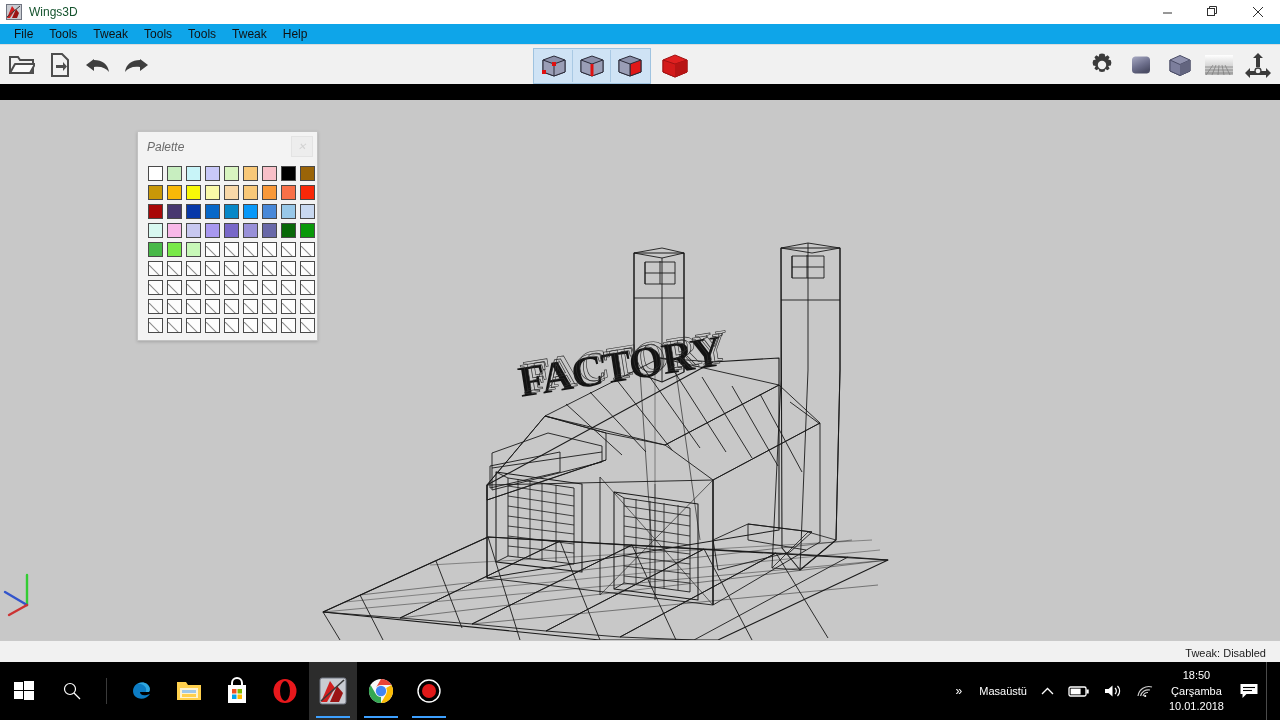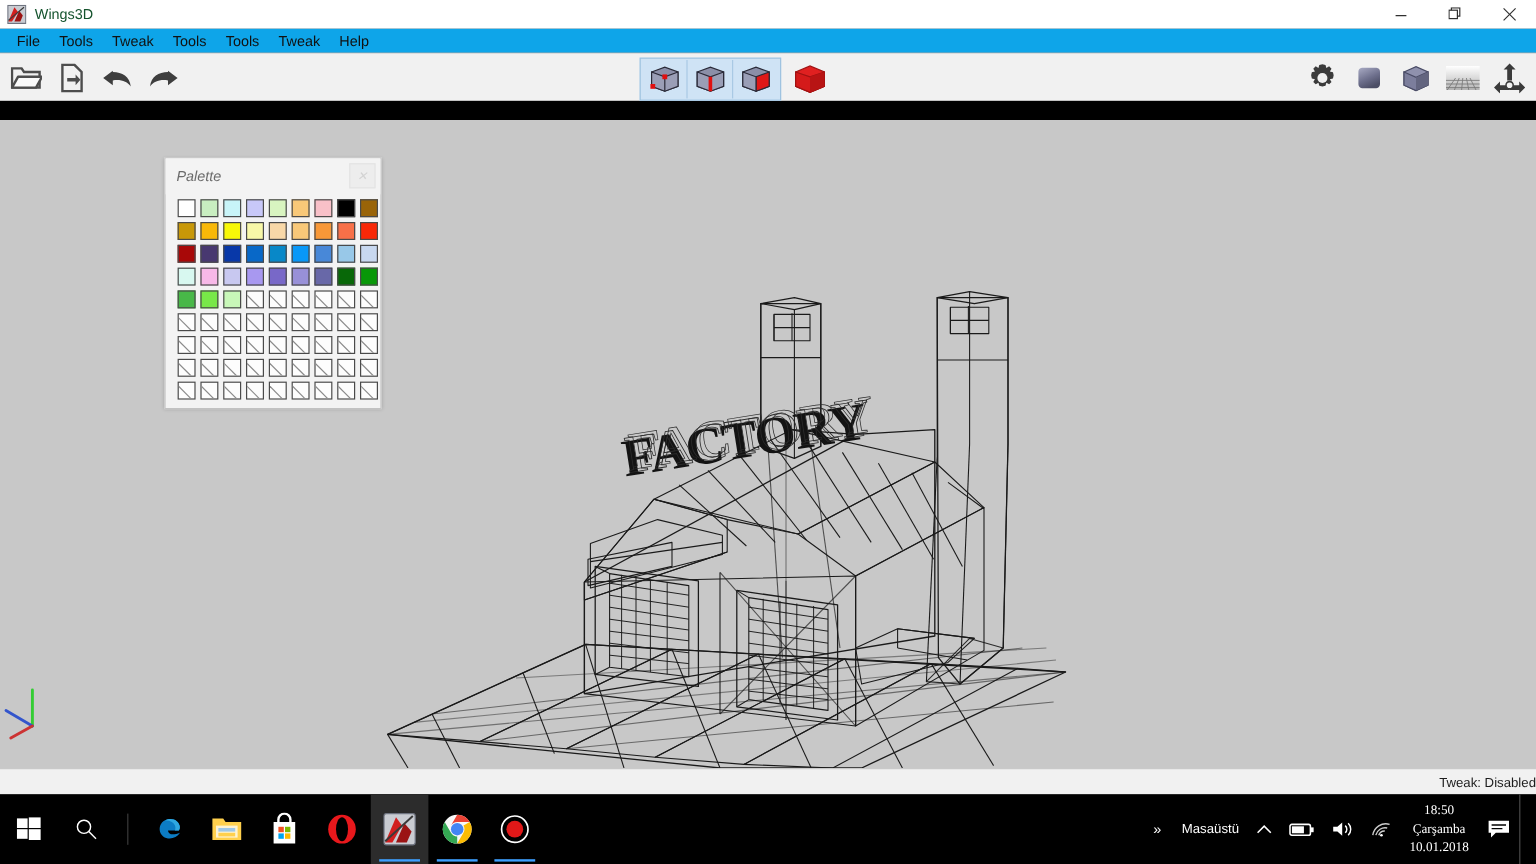--- a/index.html
+++ b/index.html
@@ -160,21 +160,21 @@
   
   .statusbar {
     position: absolute; top: 640px; left: 0;
     width: 1280px; height: 22px;
     background: #f1f1f1;
     border-top: 1px solid #c9c9c9;
     display: flex; align-items: center;
   }
   .status-hints { display: flex; align-items: center; padding-left: 5px; gap: 18px; }
   .status-hint { font-size: 11px; color: #1c1c1c; line-height: 1; }
-  .status-right { margin-left: auto; }
+  .status-right { margin-left: auto; padding-right: 14px; }
 
   
   .taskbar {
     position: absolute; top: 662px; left: 0;
     width: 1280px; height: 58px;
     background: #000000;
     display: flex; align-items: center;
   }
   .tb-item {
     width: 48px; height: 58px;
@@ -191,21 +191,21 @@
     height: 58px; padding-right: 6px; gap: 0px;
   }
   .tray-text { font-size: 11px; color: #ffffff; line-height: 1; }
   .tray-btn {
     height: 48px; display: flex; align-items: center; justify-content: flex-end;
     padding: 0 7px;
   }
   .clock {
     display: flex; flex-direction: column;
     align-items: center; justify-content: center;
-    padding: 0 8px; gap: 3px; font-family: Liberation Serif, serif;
+    padding: 0 8px; gap: 3px;
   }
   .clock div { font-size: 11px; color: #fff; line-height: 1.15; }
   .show-desktop {
     width: 8px; height: 58px; border-left: 1px solid #4a4a4a;
   }
   .tray-sep {
     width: 1px; height: 26px; background: #3a3a3a; margin: 0 10px;
   }
   .overflow-chev {
     color: #fff; font-size: 12px; padding: 0 10px; height: 58px;

